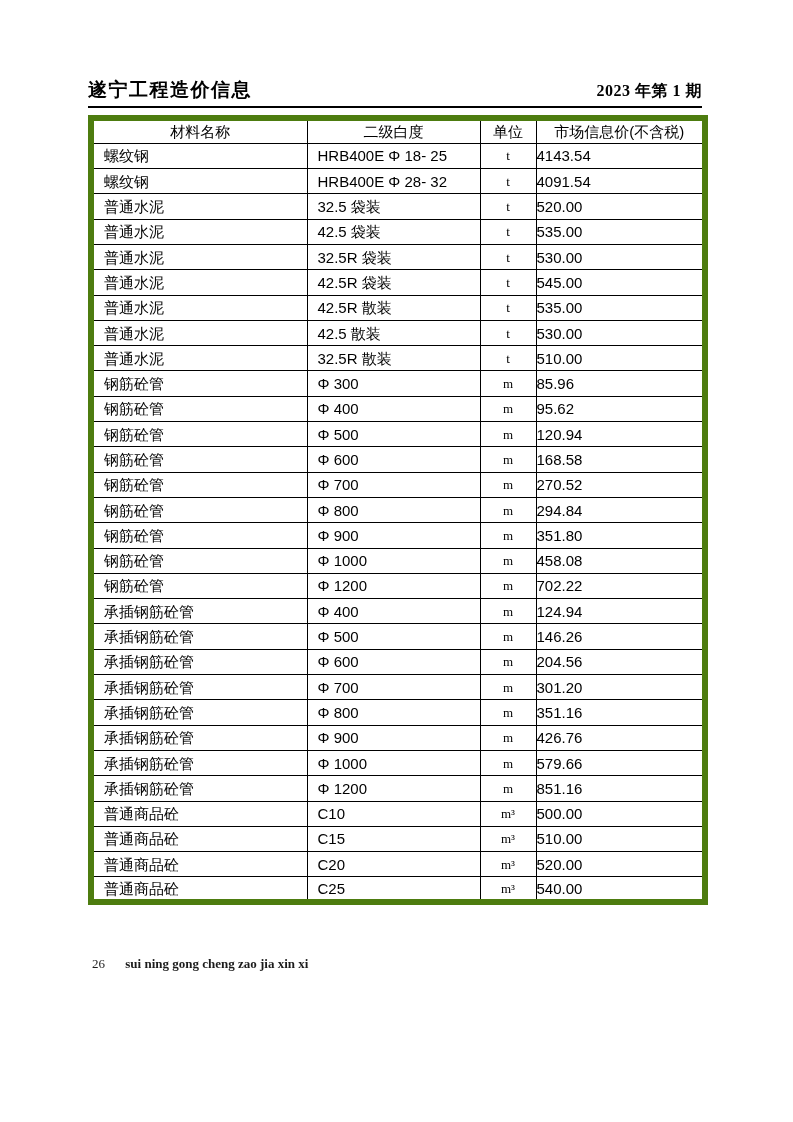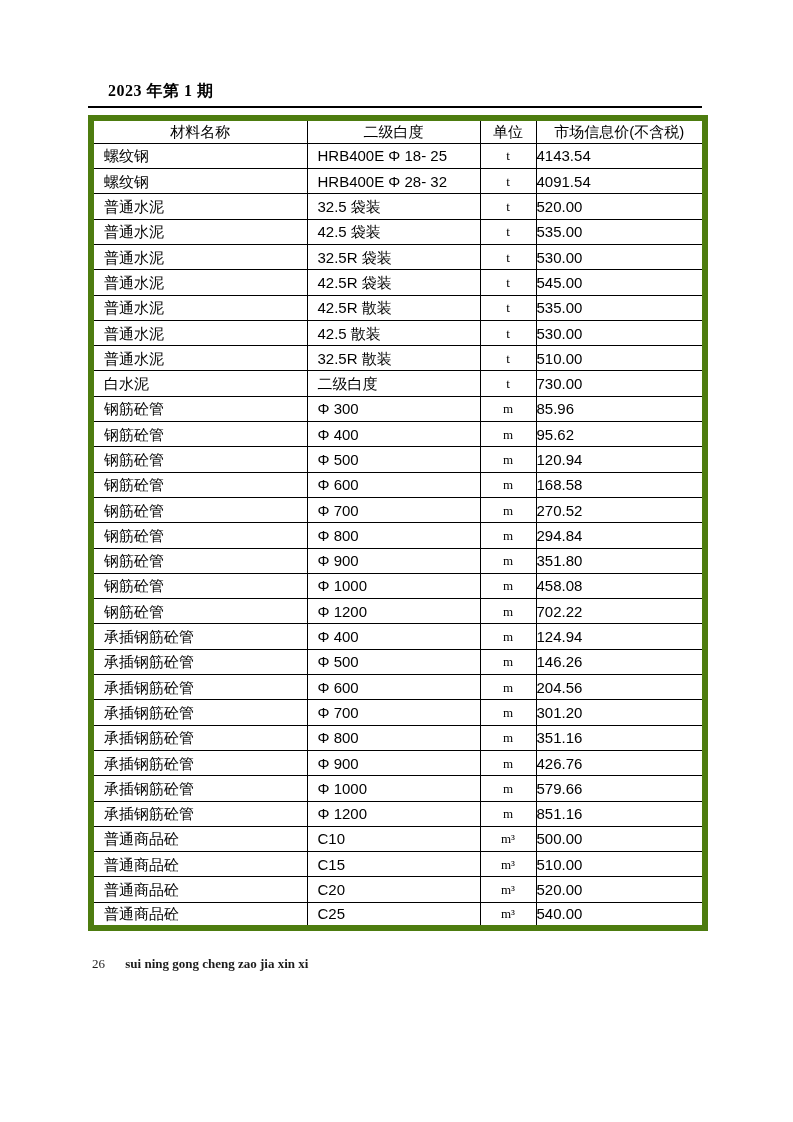--- a/index.html
+++ b/index.html
@@ -60,20 +60,21 @@
     font-family: "Liberation Serif", "DejaVu Serif", serif;
     font-size: 13px;
     color: #1c1c1c;
   }
   .page-footer .footer-pinyin { margin-left: 17px; font-weight: bold; }
 </style>
 </head>
 <body>
 
 <div class="doc-header">
+  <span class="doc-title">遂宁工程造价信息</span>
   <span class="doc-issue">2023 年第 1 期</span>
 </div>
 
 <table class="price-table">
   <colgroup>
     <col class="c-material">
       <col class="c-spec">
       <col class="c-unit">
       <col class="c-price">
   </colgroup>
@@ -134,26 +135,20 @@
         <td class="cell-unit">t</td>
         <td class="cell-price">530.00</td>
       </tr>
       <tr>
         <td class="cell-material">普通水泥</td>
         <td class="cell-spec">32.5R 散装</td>
         <td class="cell-unit">t</td>
         <td class="cell-price">510.00</td>
       </tr>
       <tr>
-        <td class="cell-material">白水泥</td>
-        <td class="cell-spec">二级白度</td>
-        <td class="cell-unit">t</td>
-        <td class="cell-price">730.00</td>
-      </tr>
-      <tr>
         <td class="cell-material">钢筋砼管</td>
         <td class="cell-spec">Φ 300</td>
         <td class="cell-unit">m</td>
         <td class="cell-price">85.96</td>
       </tr>
       <tr>
         <td class="cell-material">钢筋砼管</td>
         <td class="cell-spec">Φ 400</td>
         <td class="cell-unit">m</td>
         <td class="cell-price">95.62</td>

